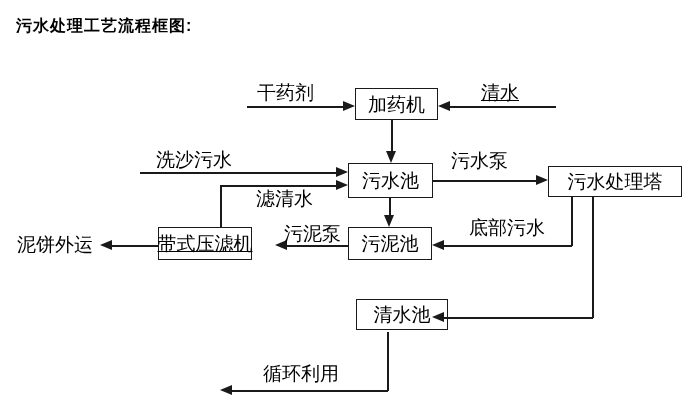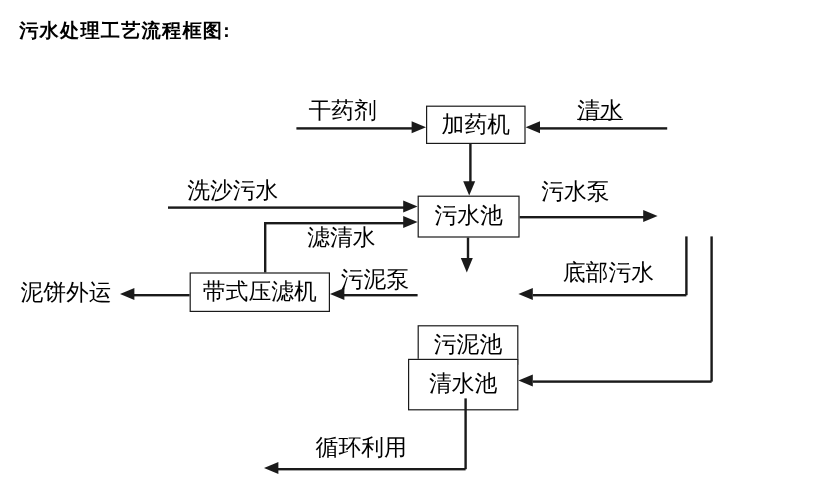--- a/index.html
+++ b/index.html
@@ -45,26 +45,27 @@
 <body>
 
 <div class="stage">
 
   <div class="title">污水处理工艺流程框图:</div>
 
   <div class="box" style="left:348px;top:163px;width:85px;height:35px;">污水池</div>
 
   <div class="box" style="left:355px;top:88px;width:83px;height:32px;">加药机</div>
 
+  <div class="box" style="left:548px;top:166px;width:134px;height:31px;">污水处理塔</div>
 
-  <div class="box" style="left:348px;top:227px;width:84px;height:33px;margin-top:44px;">污泥池</div>
+  <div class="box" style="left:348px;top:227px;width:84px;height:33px;">污泥池</div>
 
-  <div class="box" style="left:158px;top:227px;width:117px;height:33px;">带式压滤机</div>
+  <div class="box" style="left:158px;top:227px;width:94px;height:33px;text-decoration:underline;">带式压滤机</div>
 
-  <div class="box" style="left:340px;top:299px;width:92px;height:43px;">清水池</div>
+  <div class="box" style="left:356px;top:299px;width:92px;height:31px;">清水池</div>
 
   <div class="hl" style="left:247px;top:106px;width:100px;"></div>
   <div class="ah ah-r" style="left:343px;top:101px;"></div>
   <div class="lbl" style="left:257px;top:83px;">干药剂</div>
 
   <div class="hl" style="left:449px;top:106px;width:107px;"></div>
   <div class="ah ah-l" style="left:438px;top:101px;"></div>
   <div class="lbl" style="left:481px;top:83px;text-decoration:underline;">清水</div>
 
   <div class="vl" style="left:391px;top:120px;height:33px;"></div>

